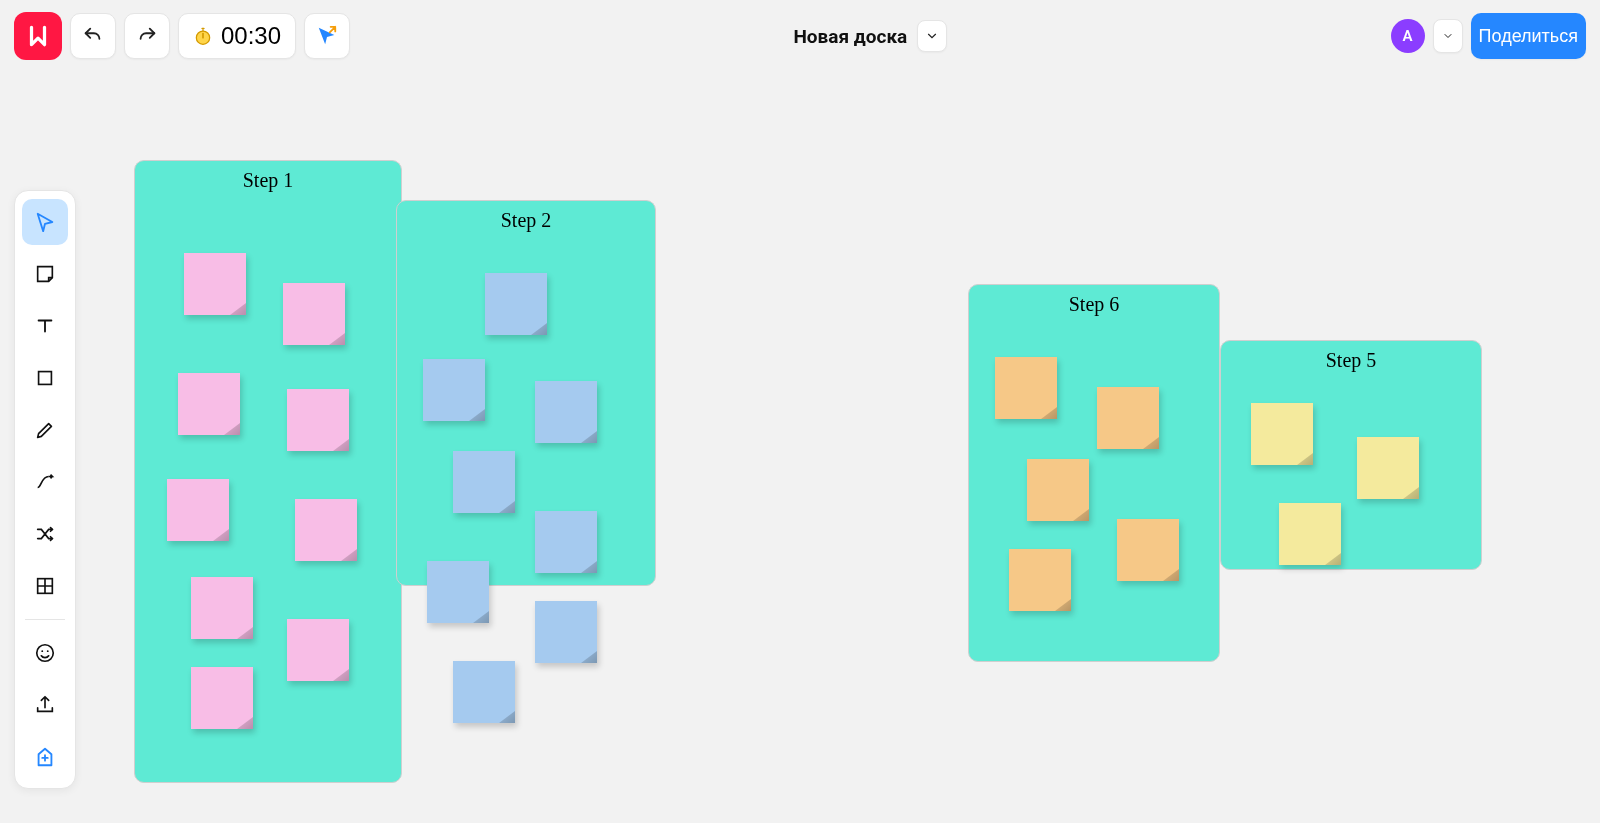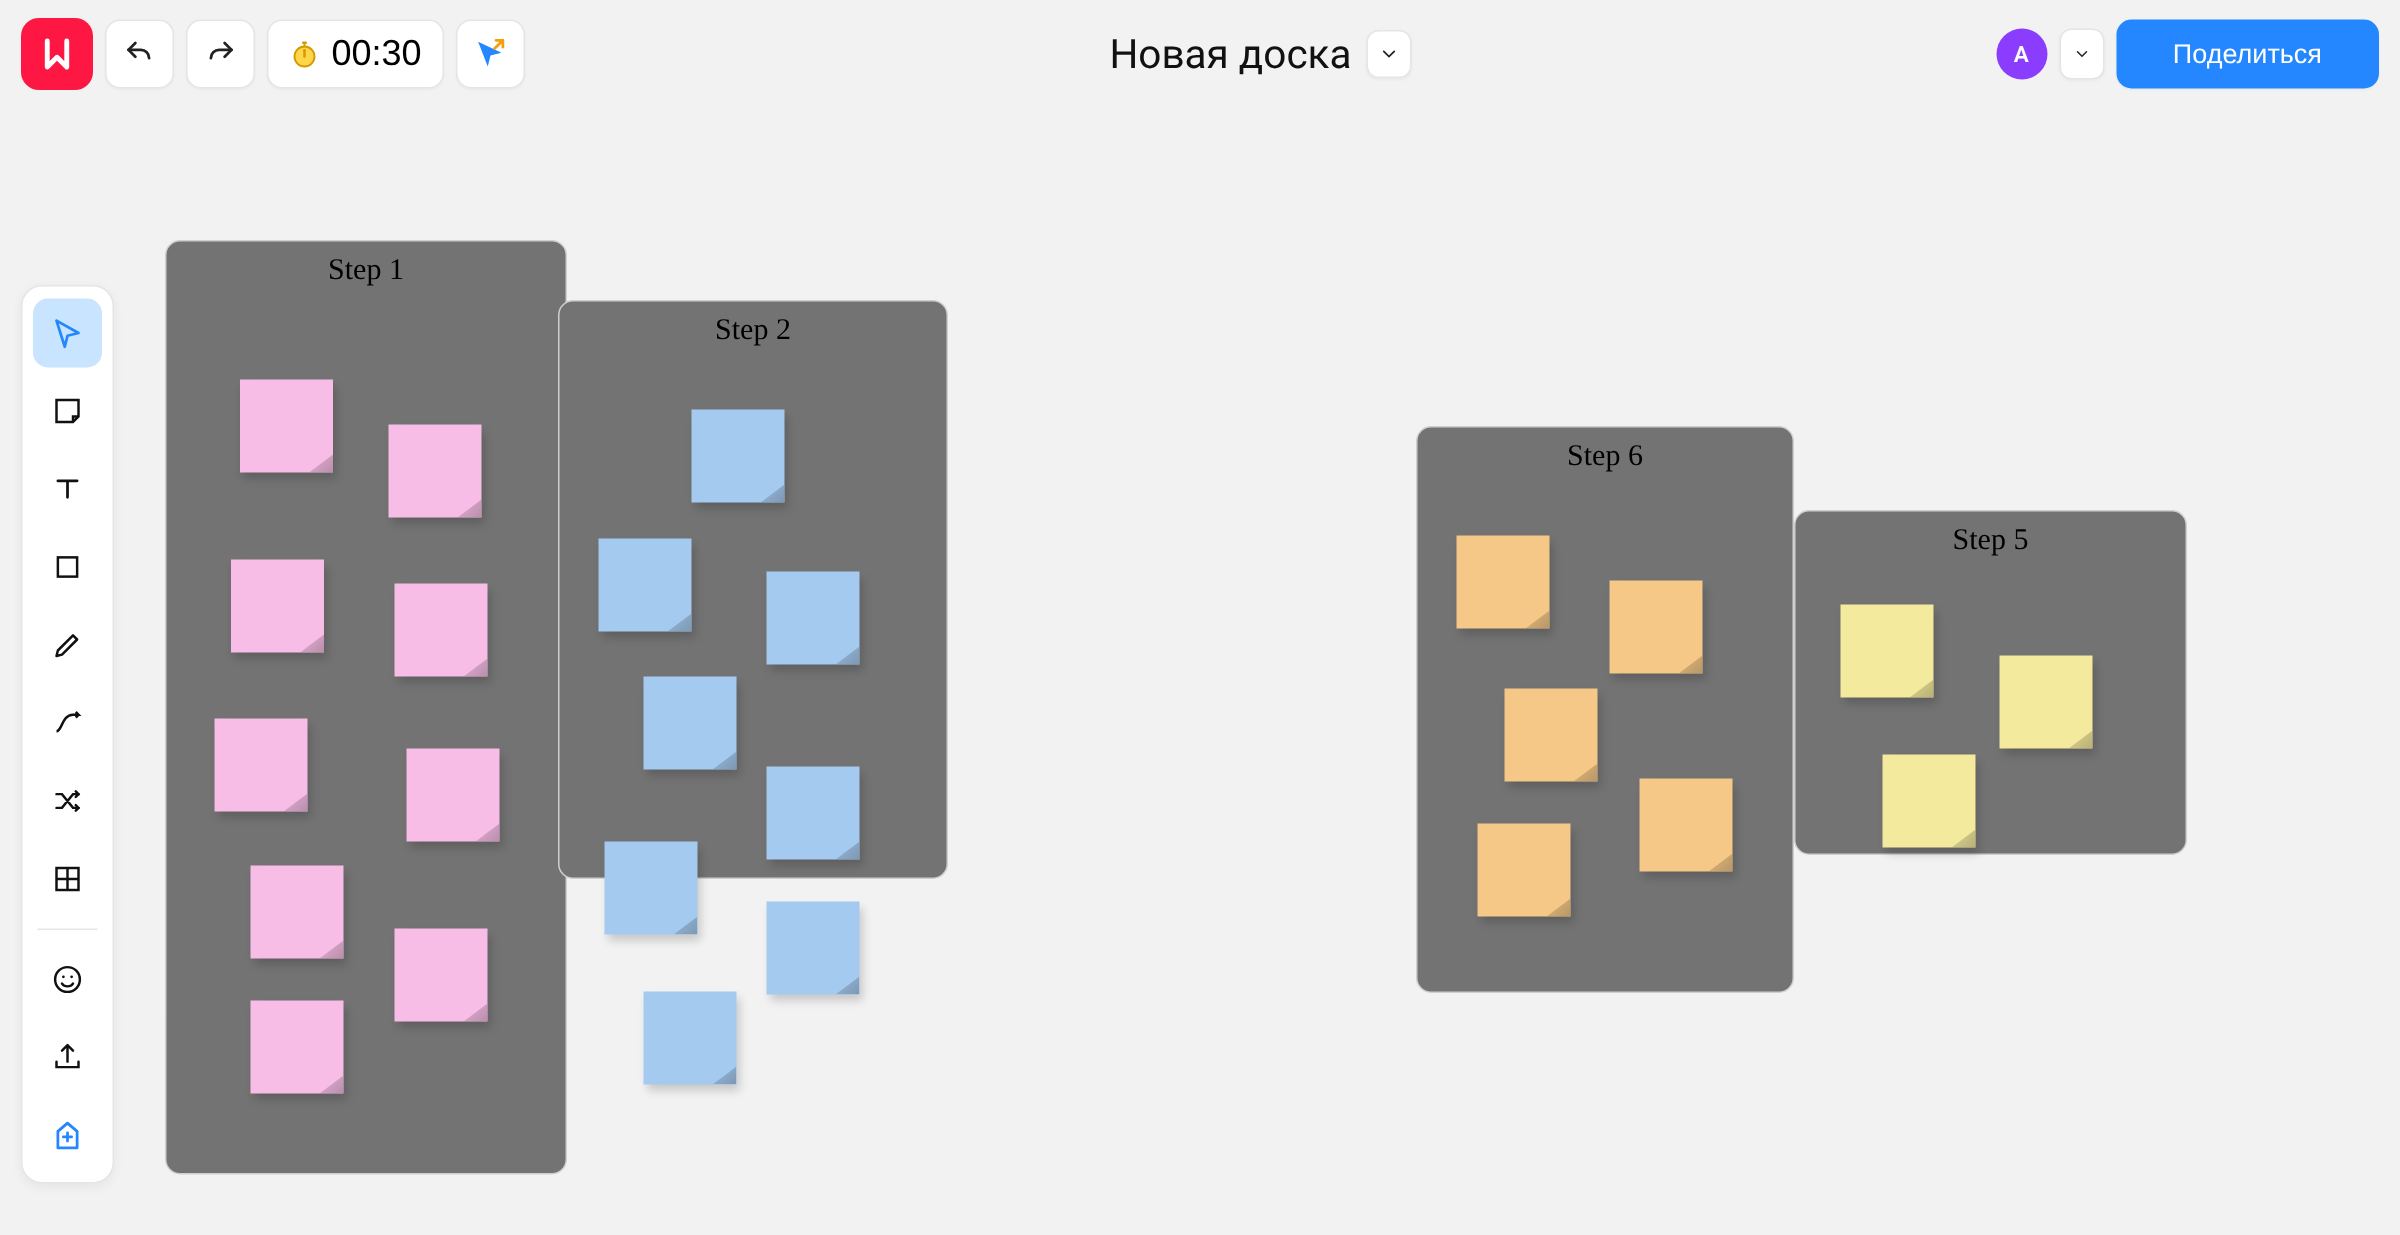--- a/index.html
+++ b/index.html
@@ -32,37 +32,37 @@
     align-items: center;
     justify-content: center;
     cursor: pointer;
     box-shadow: 0 1px 2px rgba(0,0,0,0.04);
     color: #222;
   }
   .btn.small { height: 32px; min-width: 30px; border-radius: 8px; }
   .btn.primary {
     background: #2587ff;
     color: #fff;
-    padding: 0 38px;
+    padding: 0 8px;
     font-size: 18px;
     font-weight: 500;
     border: none;
     text-align: center;
   }
   .logo-btn {
     background: #ff1743;
     border: none;
     border-radius: 12px;
     width: 48px; height: 48px;
     display: flex; align-items: center; justify-content: center;
   }
   .timer-btn { padding: 0 14px; gap: 8px; font-size: 24px; font-weight: 500; color: #000000; justify-content: space-between; }
   .timer-icon { width: 20px; height: 20px; }
 
-  .board-title { font-size: 27px; font-weight: 400; color: #111; }
+  .board-title { font-size: 19px; font-weight: 700; color: #111; }
 
   .avatar {
     width: 34px; height: 34px; border-radius: 50%;
     background: #8b3dff;
     color: #fff;
     display: flex; align-items: center; justify-content: center;
     font-weight: 600; font-size: 15px;
   }
 
   
@@ -88,23 +88,24 @@
     color: #111;
   }
   .tool.active { background: #c8e4ff; color: #2587ff; }
   .tool-divider { width: 40px; height: 1px; background: #e5e5e5; margin: 4px 0; }
 
   
   .canvas { position: absolute; inset: 0; }
 
   .frame {
     position: absolute;
-    background: #737373;
+    background: #5eead4;
     border: 1px solid #cfcfcf;
     border-radius: 10px;
+    margin-left: 24px;
   }
   .frame-title {
     position: absolute;
     top: 8px; left: 0; right: 0;
     text-align: center;
     font-family: "Times New Roman", Times, serif;
     font-size: 20px;
     color: #000;
   }
 

